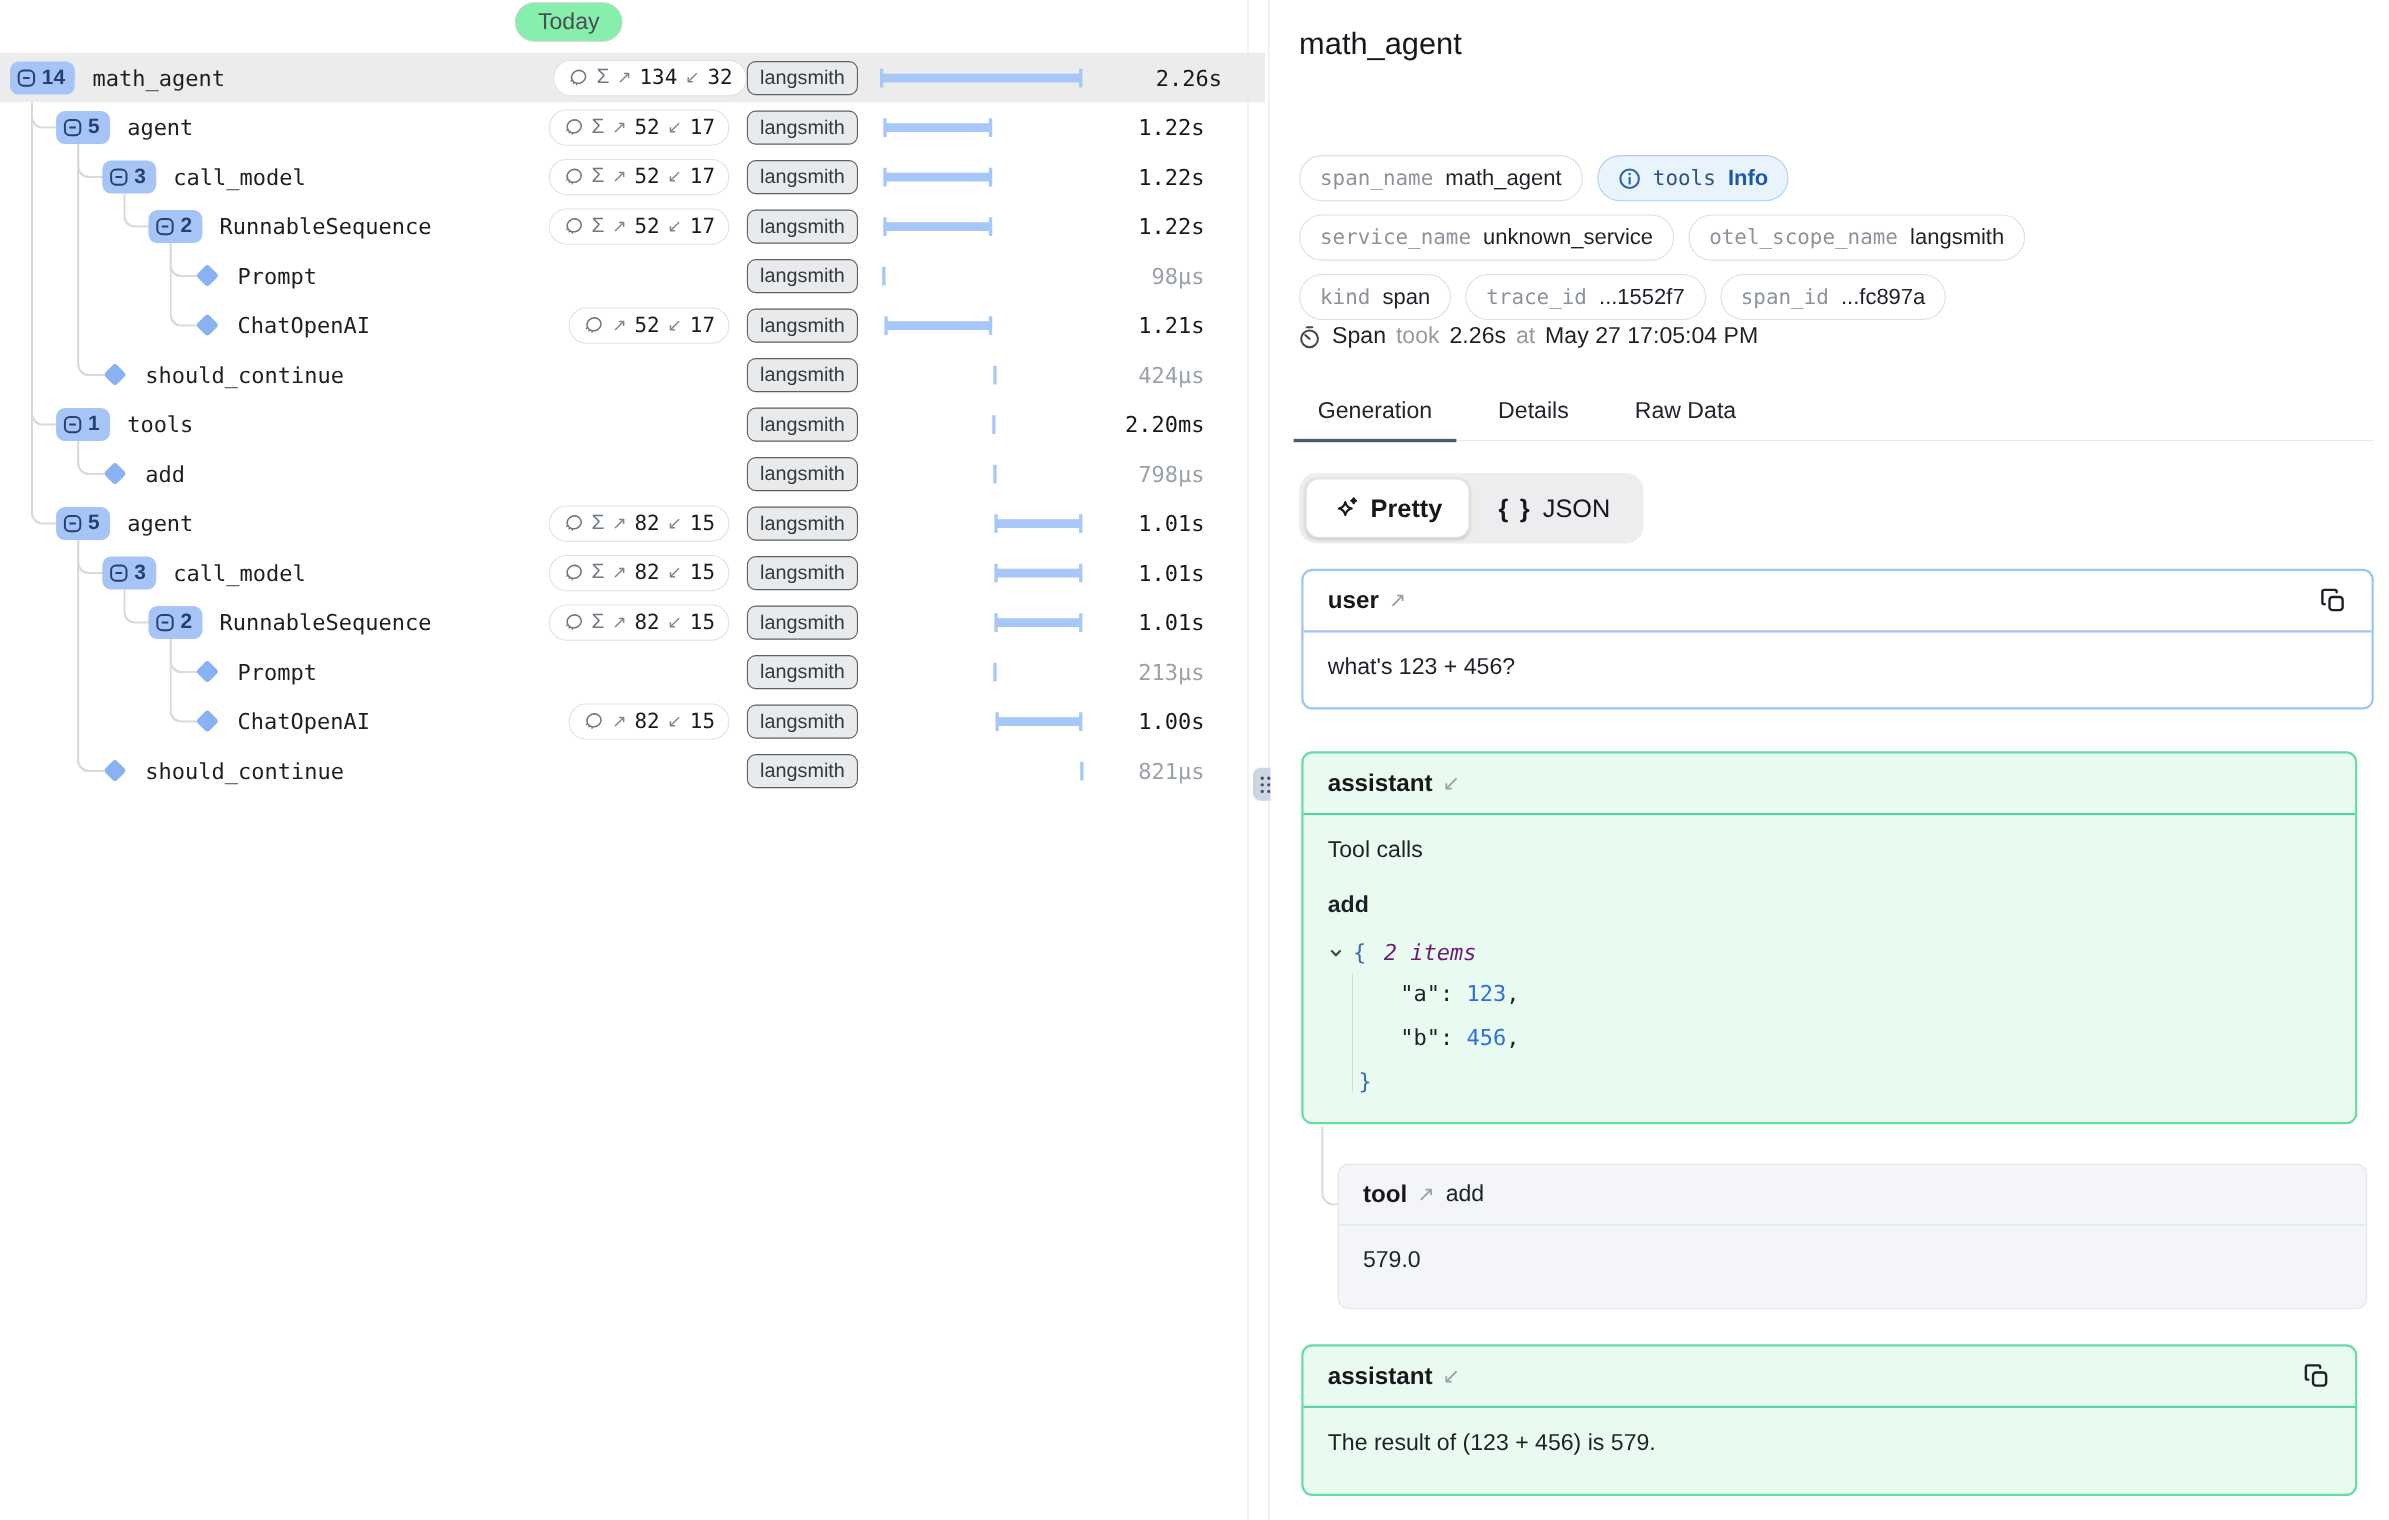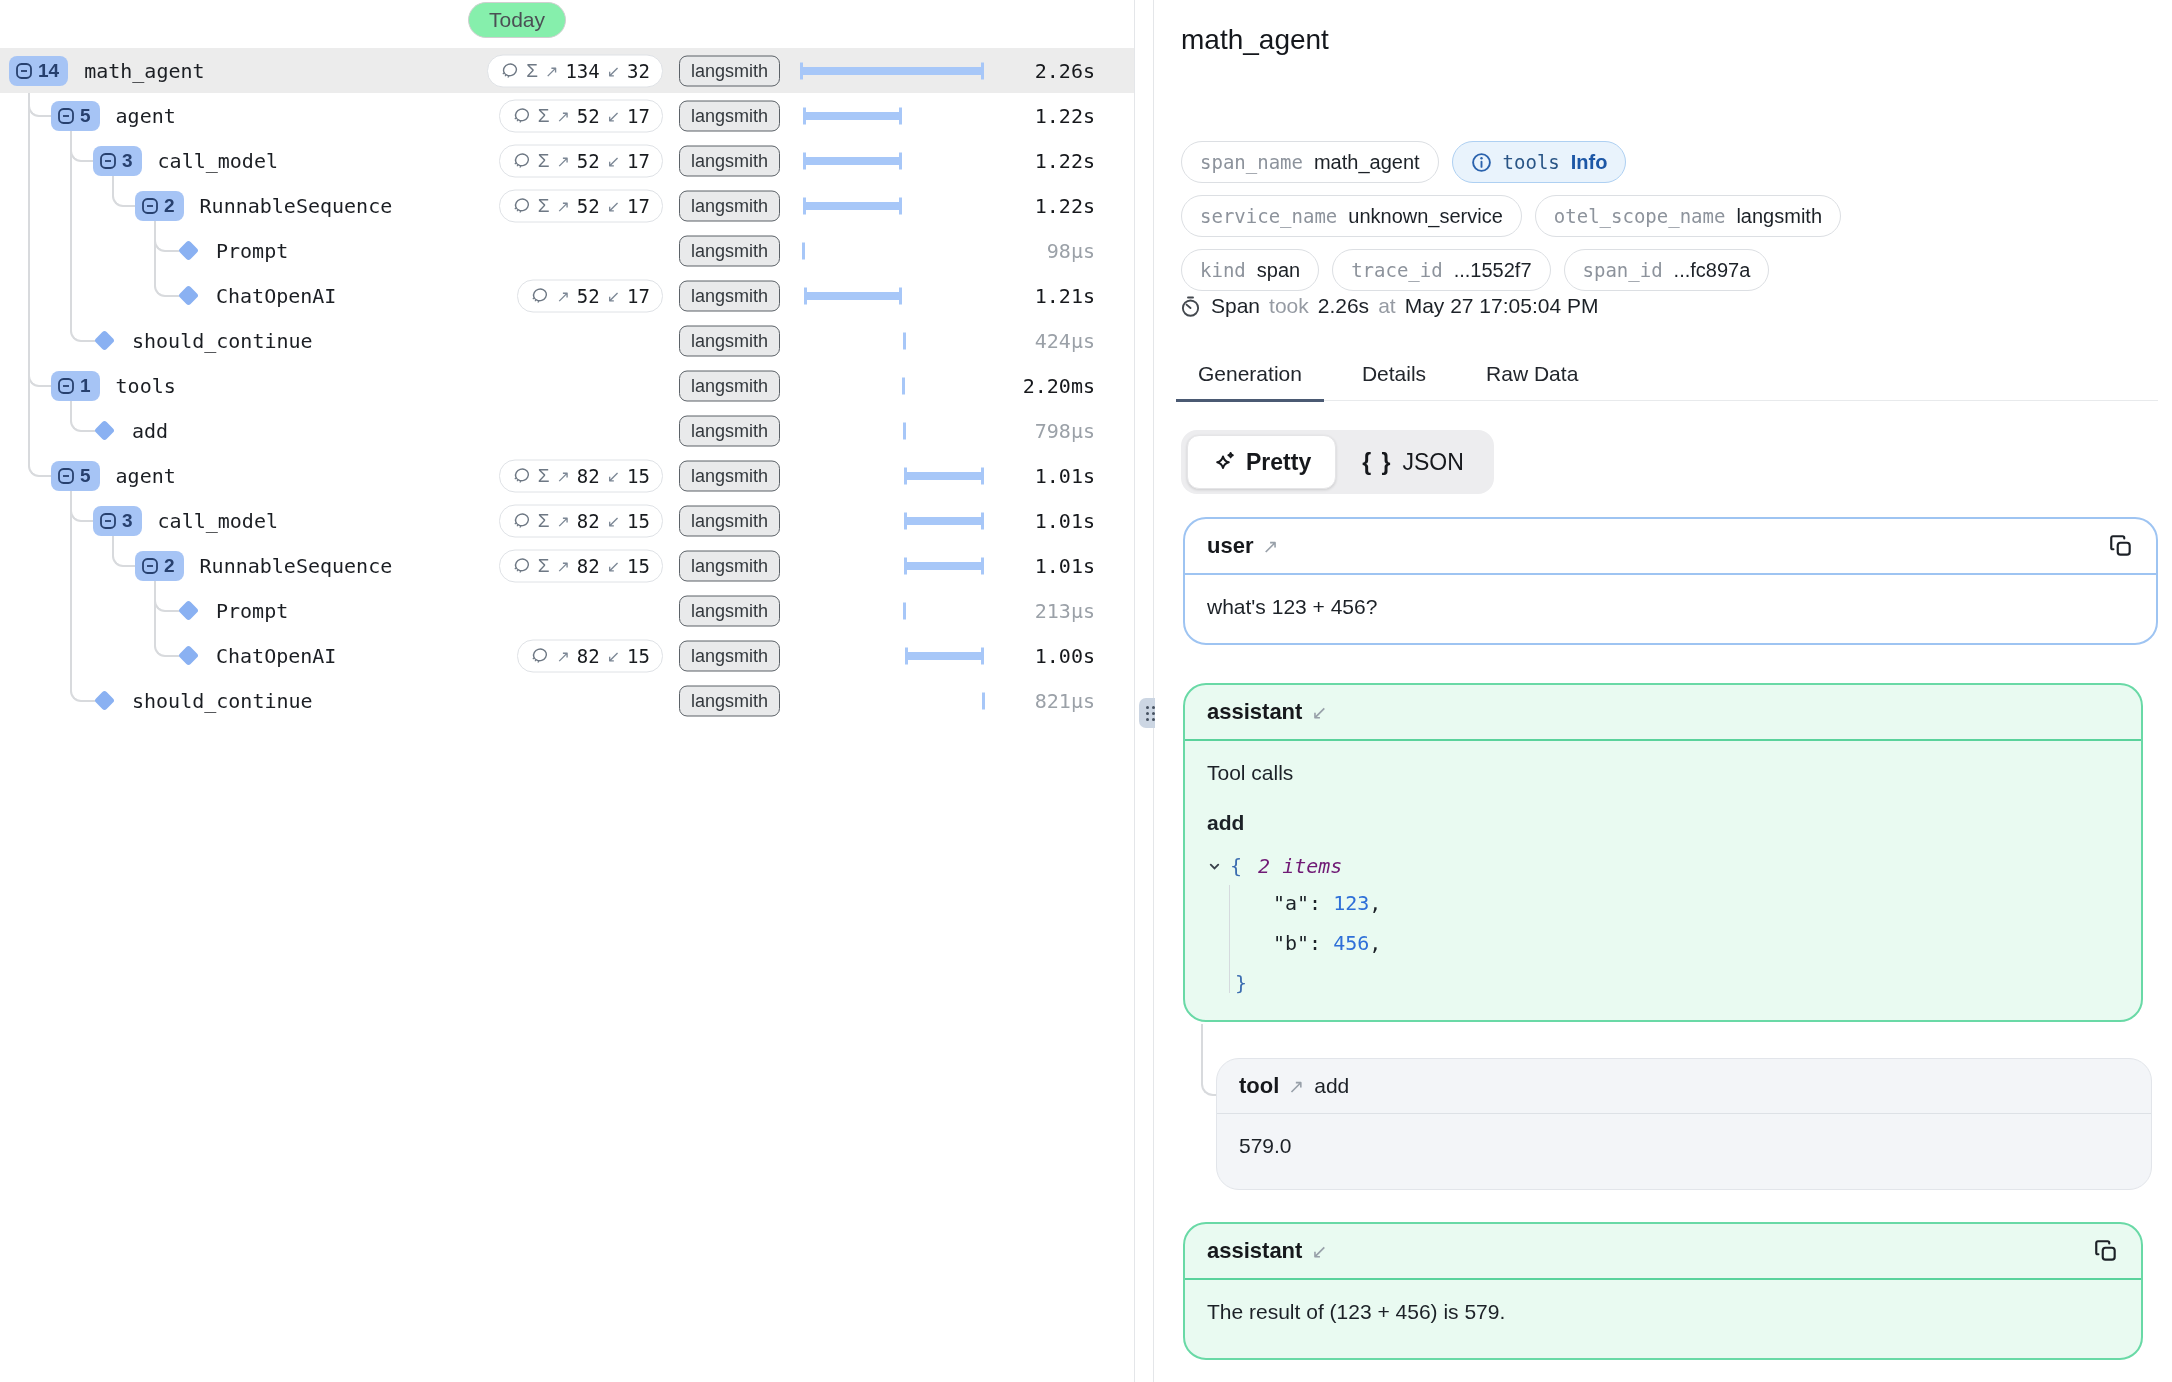--- a/index.html
+++ b/index.html
@@ -7,21 +7,21 @@
        font-family:"Liberation Sans",sans-serif;color:#1c2127;}
 
   
   .tree-panel{position:absolute;left:0;top:0;width:1134px;height:1382px;background:#fff;}
   .chip-today{position:absolute;left:468px;top:2px;height:34px;padding:0 20px;border-radius:18px;
     background:#86efac;border:1px solid #d0d0d0;color:#4b4f54;font-size:21px;display:flex;align-items:center;}
   .rows{position:absolute;left:0;top:48px;width:1134px;}
   .elbow{position:absolute;border-left:2px solid #d8dadd;border-bottom:2px solid #d8dadd;
     border-bottom-left-radius:11px;}
   .trow{position:absolute;left:0;width:1134px;height:45px;}
-  .trow.selected{background:#ececec;}
+  .trow.selected{background:#ececec;padding-left:16px;}
   .node{position:absolute;top:50%;transform:translateY(-50%);display:flex;align-items:center;}
   .count-badge{display:flex;align-items:center;gap:5px;height:30px;padding:0 9px 0 6px;
     background:#a6c4f5;border-radius:8px;}
   .count-badge .cnt{font-size:19px;font-weight:bold;color:#27406e;}
   .leaf-diamond{width:15px;height:15px;background:#8ab1f2;border-radius:3px;transform:rotate(45deg);margin:0 4px;}
   .tname{font-family:"DejaVu Sans Mono",monospace;font-size:20px;color:#1b1e23;white-space:nowrap;}
   .node .tname{margin-left:16px;}
   .tok{position:absolute;right:471px;top:50%;transform:translateY(-50%);display:flex;align-items:center;
     gap:7px;height:31px;padding:0 12px;background:#fff;border:1px solid #dfe2e6;border-radius:16px;}
   .tok .sig{font-size:19px;color:#6e7884;}
@@ -64,21 +64,21 @@
   .tabs{position:absolute;left:21px;top:356px;width:982px;display:flex;gap:16px;border-bottom:1px solid #e8eaec;}
   .tab{padding:6px 22px 13px 22px;font-size:21px;color:#22262c;border-bottom:3px solid transparent;margin-bottom:-2px;}
   .tab.active{border-bottom-color:#4b5a73;}
   .toggle{position:absolute;left:26px;top:430px;height:64px;background:#ededef;border-radius:16px;
     display:inline-flex;align-items:center;padding:0 6px;gap:2px;}
   .seg{height:52px;display:flex;align-items:center;gap:10px;padding:0 24px;border-radius:12px;
     font-size:23px;font-weight:500;color:#16181c;}
   .seg.active{background:#fff;font-weight:bold;border:1px solid #e5e5e7;box-shadow:0 1px 3px rgba(0,0,0,.14);}
   .seg .braces{font-weight:600;letter-spacing:2px;}
 
-  .card{position:absolute;border-radius:23px;background:#fff;box-sizing:border-box;}
+  .card{position:absolute;border-radius:10px;background:#fff;box-sizing:border-box;}
   .card-head{height:54px;display:flex;align-items:center;padding:0 22px;font-size:22px;}
   .role{font-weight:bold;color:#16181c;}
   .role-arrow{color:#98a0a9;font-size:19px;margin-left:9px;}
   .copy-btn{margin-left:auto;background:none;border:none;padding:0;cursor:pointer;display:flex;}
   .card-body{padding:20px 22px;font-size:21px;color:#1c2127;}
   .card-user{left:28px;top:517px;width:975px;height:128px;border:2px solid #9ec4f2;}
   .card-user .card-head{border-bottom:2px solid #9ec4f2;}
   .card-assist{border:2px solid #69d9a6;background:#e9faf1;}
   .card-assist .card-head{border-bottom:2px solid #5ad29c;}
   .card-a1{left:28px;top:683px;width:960px;height:339px;}

